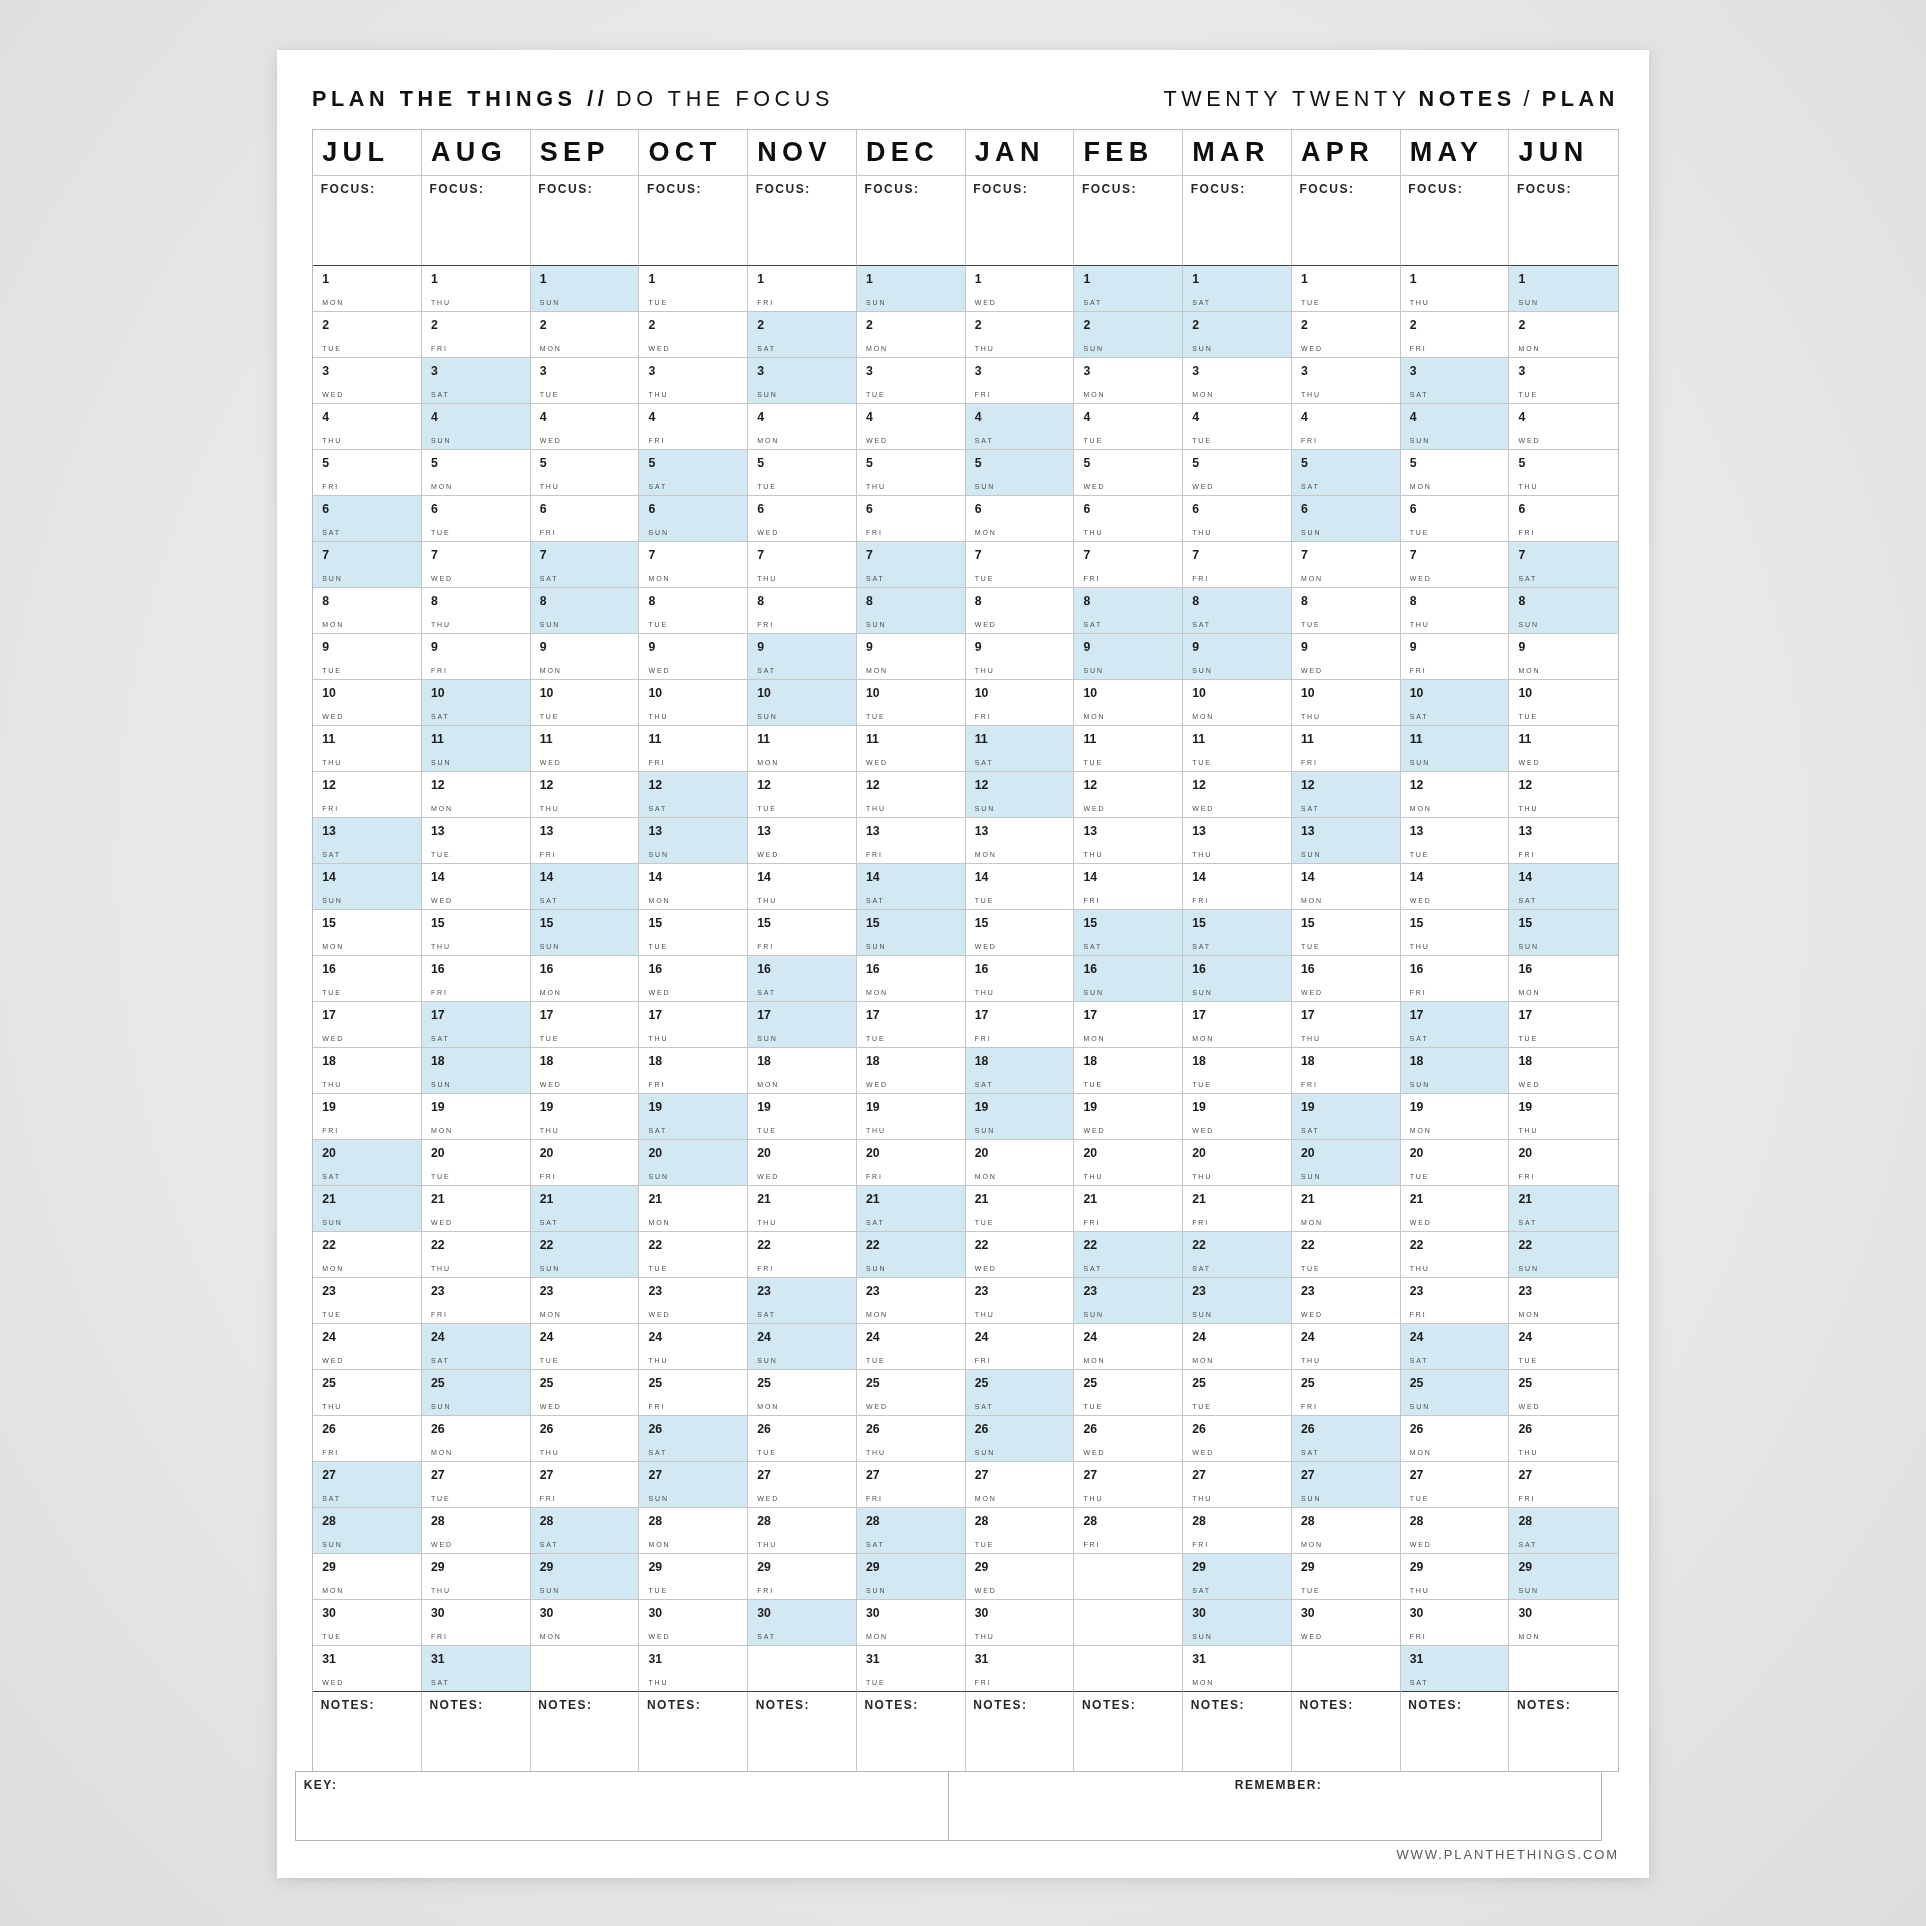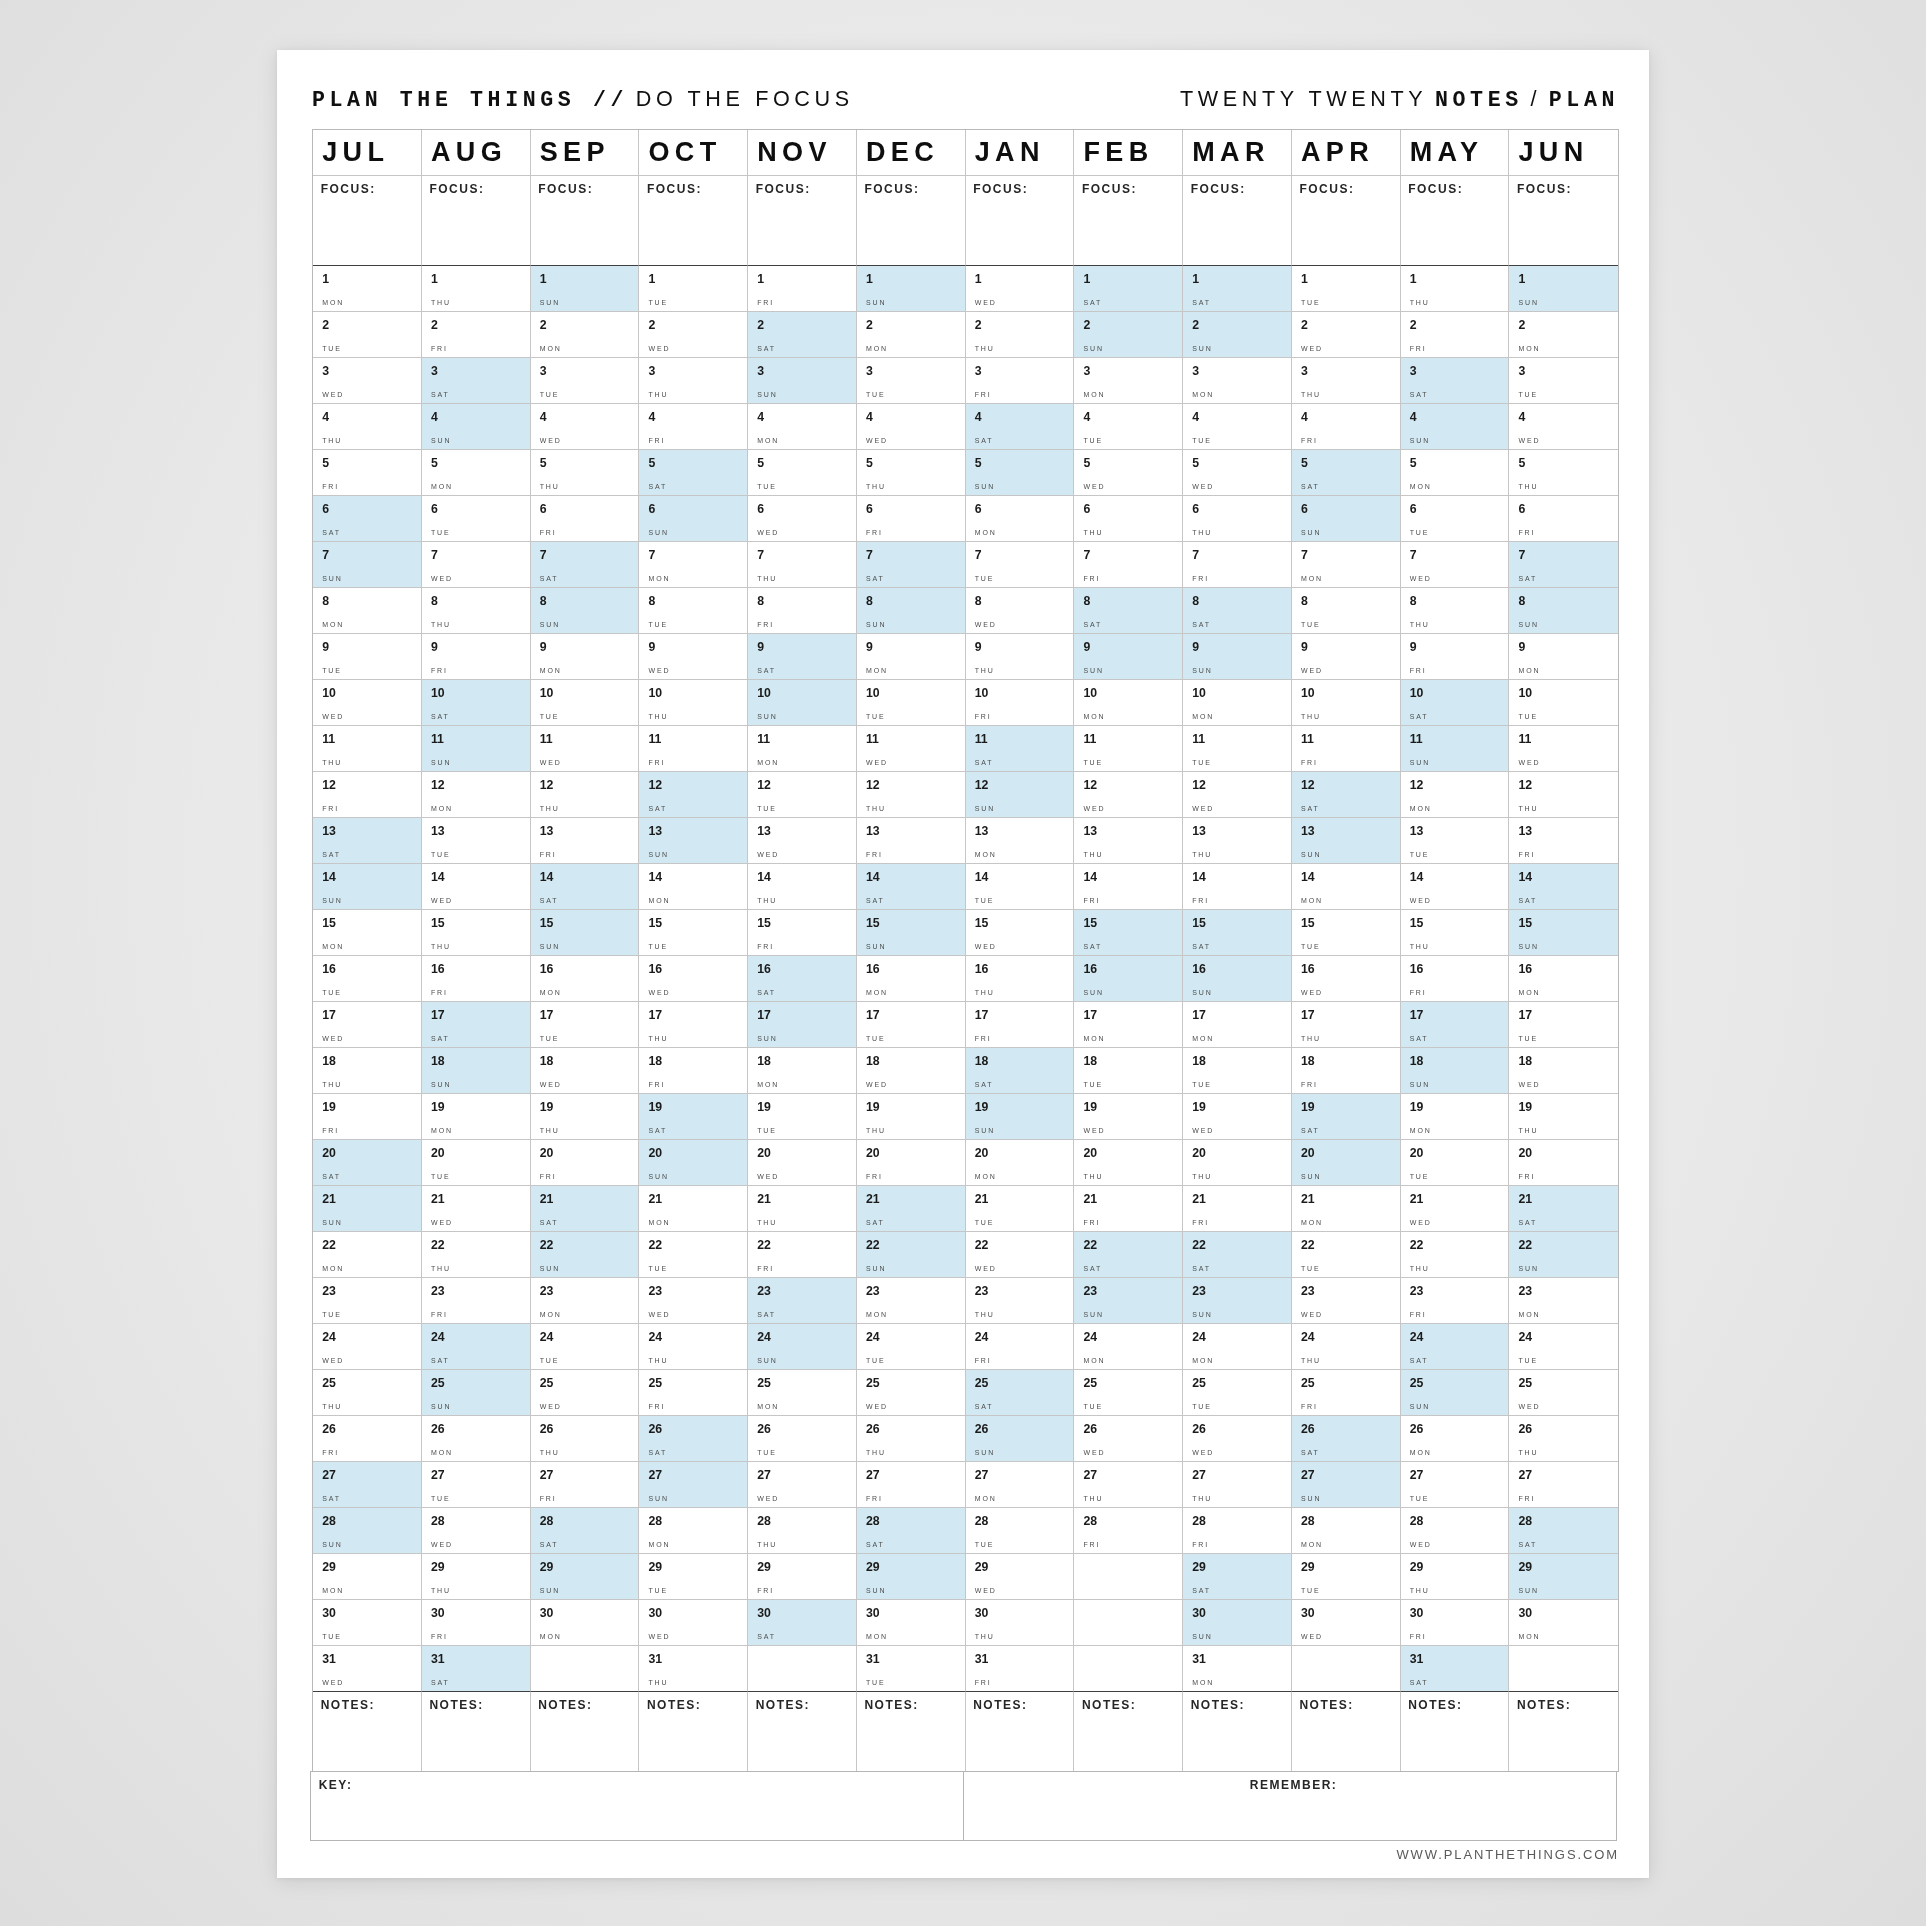--- a/index.html
+++ b/index.html
@@ -16,21 +16,21 @@
     background:#ffffff;
     box-shadow:0 3.1px 20px rgba(0,0,0,0.10), 0 0.8px 4.6px rgba(0,0,0,0.06);
   }
 
   
   .hdr{
     position:absolute;left:35px;right:30px;top:28px;height:34px;
     display:flex;justify-content:space-between;align-items:flex-end;
     font-size:21.6px;letter-spacing:4.6px;color:#101010;white-space:nowrap;
   }
-  .hdr .b{font-weight:700;font-family:Liberation Mono, monospace;}
+  .hdr .b{font-weight:700;}
   .hdr .l{font-weight:400;}
   .hdr .seg{margin-right:7.7px;}
   .hdr .seg:last-child{margin-right:0;}
 
   
   .grid{
     position:absolute;left:35px;top:79px;width:1307px;
     display:grid;
     grid-template-columns:repeat(12,1fr);
     grid-template-rows:46px 90px repeat(31,46px) 79px;
@@ -60,21 +60,21 @@
     font-size:12.3px;font-weight:600;color:#1b1b1b;line-height:1;
   }
   .day .dow{
     position:absolute;left:9.2px;bottom:5.4px;
     font-size:7px;letter-spacing:1.9px;color:#4d4d4d;line-height:1;
   }
   .day.weekend{background:#d2e9f3;}
 
   
   .keyrow{
-    position:absolute;left:33px;top:1721px;width:1307px;height:70px;
+    position:absolute;left:18px;top:1721px;width:1307px;height:70px;
     display:flex;border:0.8px solid #b5b5b5;box-sizing:border-box;background:#fff;
   }
   .keybox{width:50%;box-sizing:border-box;border-right:0.8px solid #b5b5b5;}
   .rembox{width:50%;box-sizing:border-box;text-align:center;}
 
   
   .site{
     position:absolute;right:30px;top:1798px;
     font-size:13px;letter-spacing:1.9px;color:#5a5a5a;line-height:1;
   }

